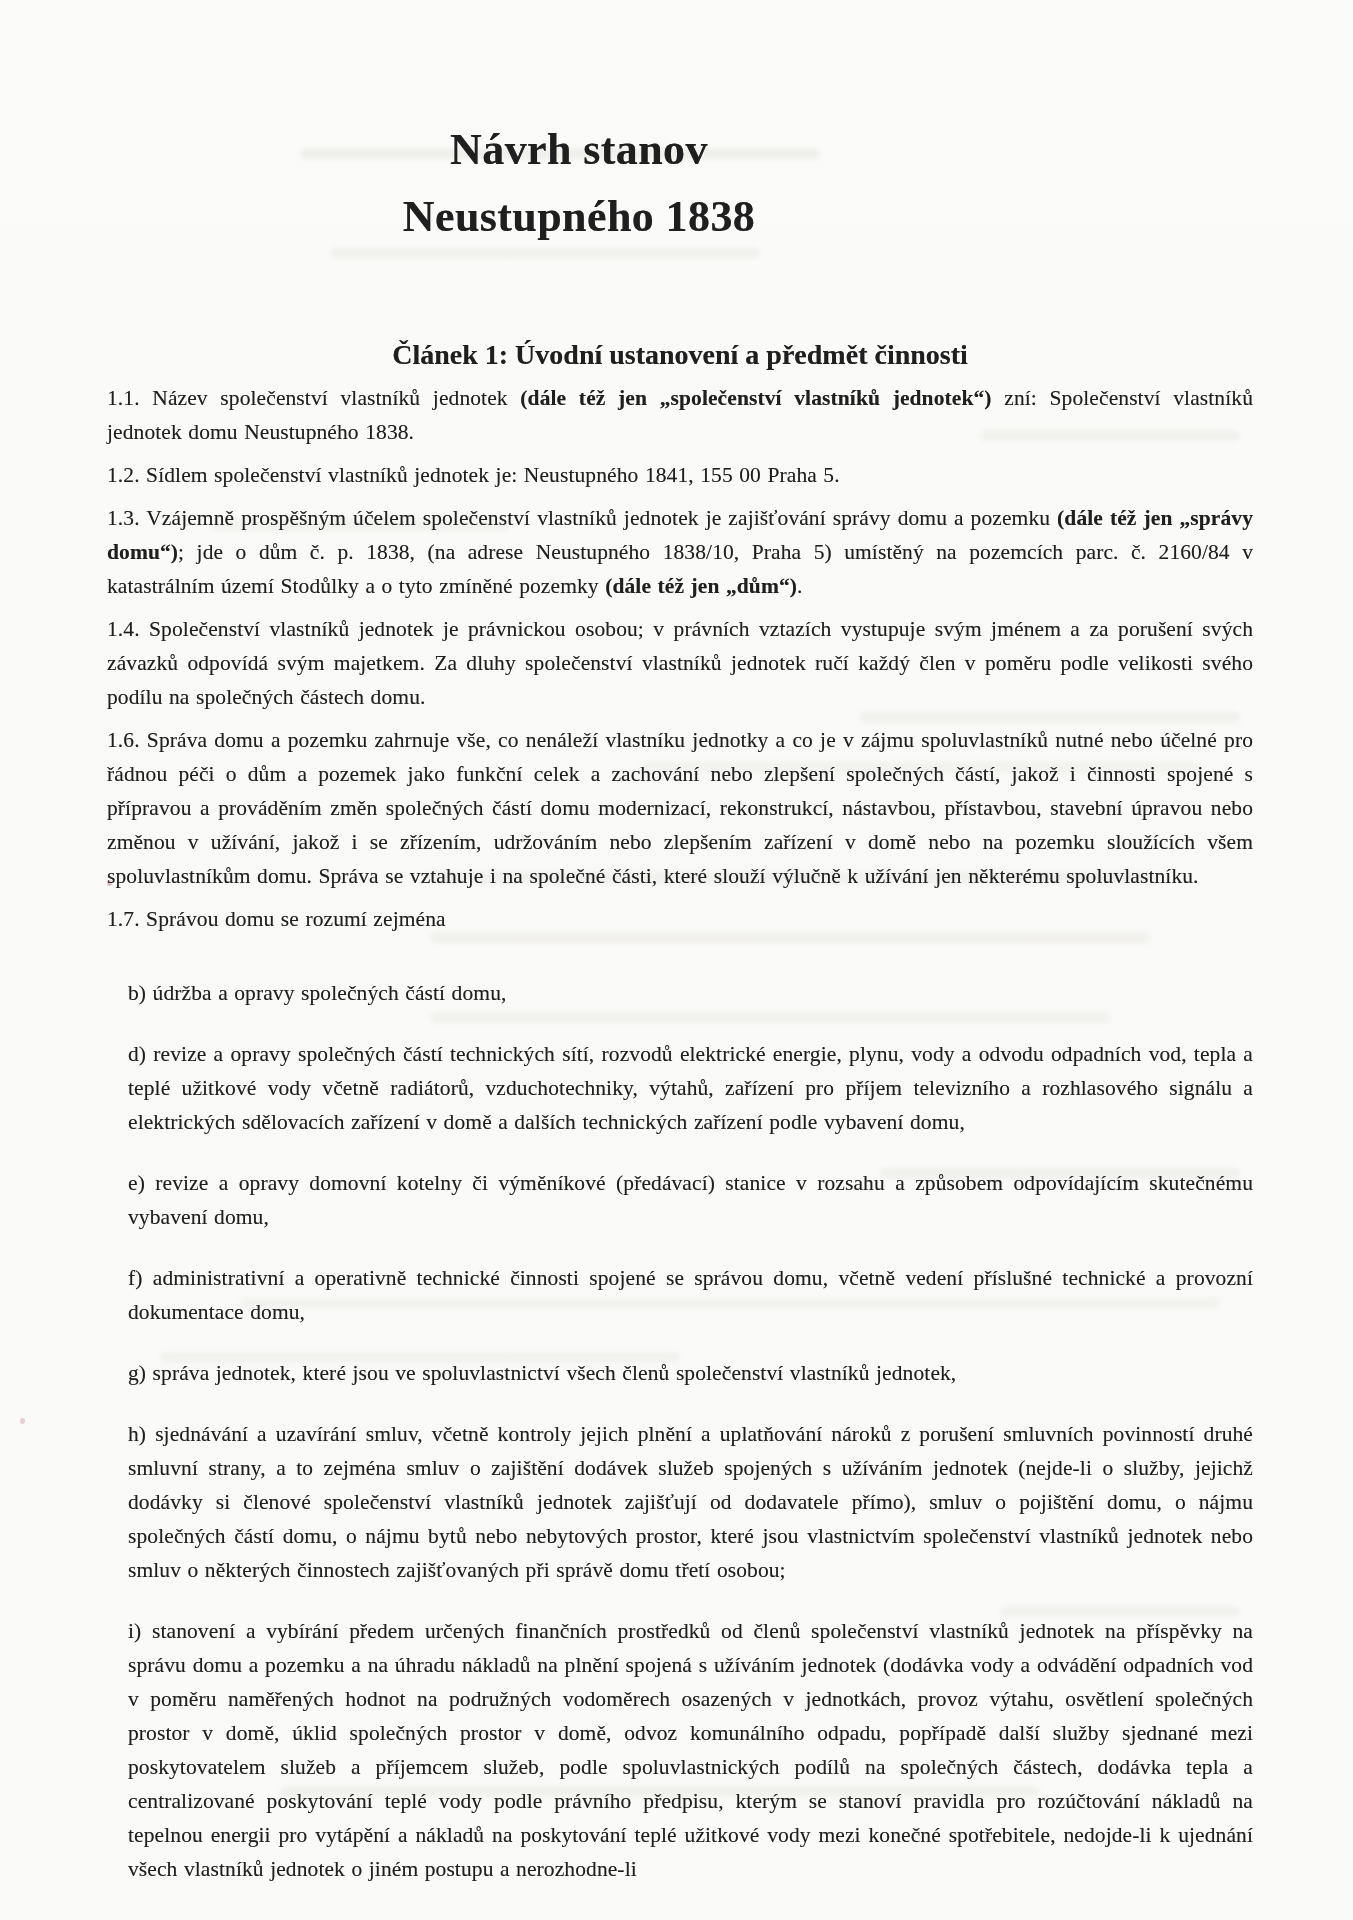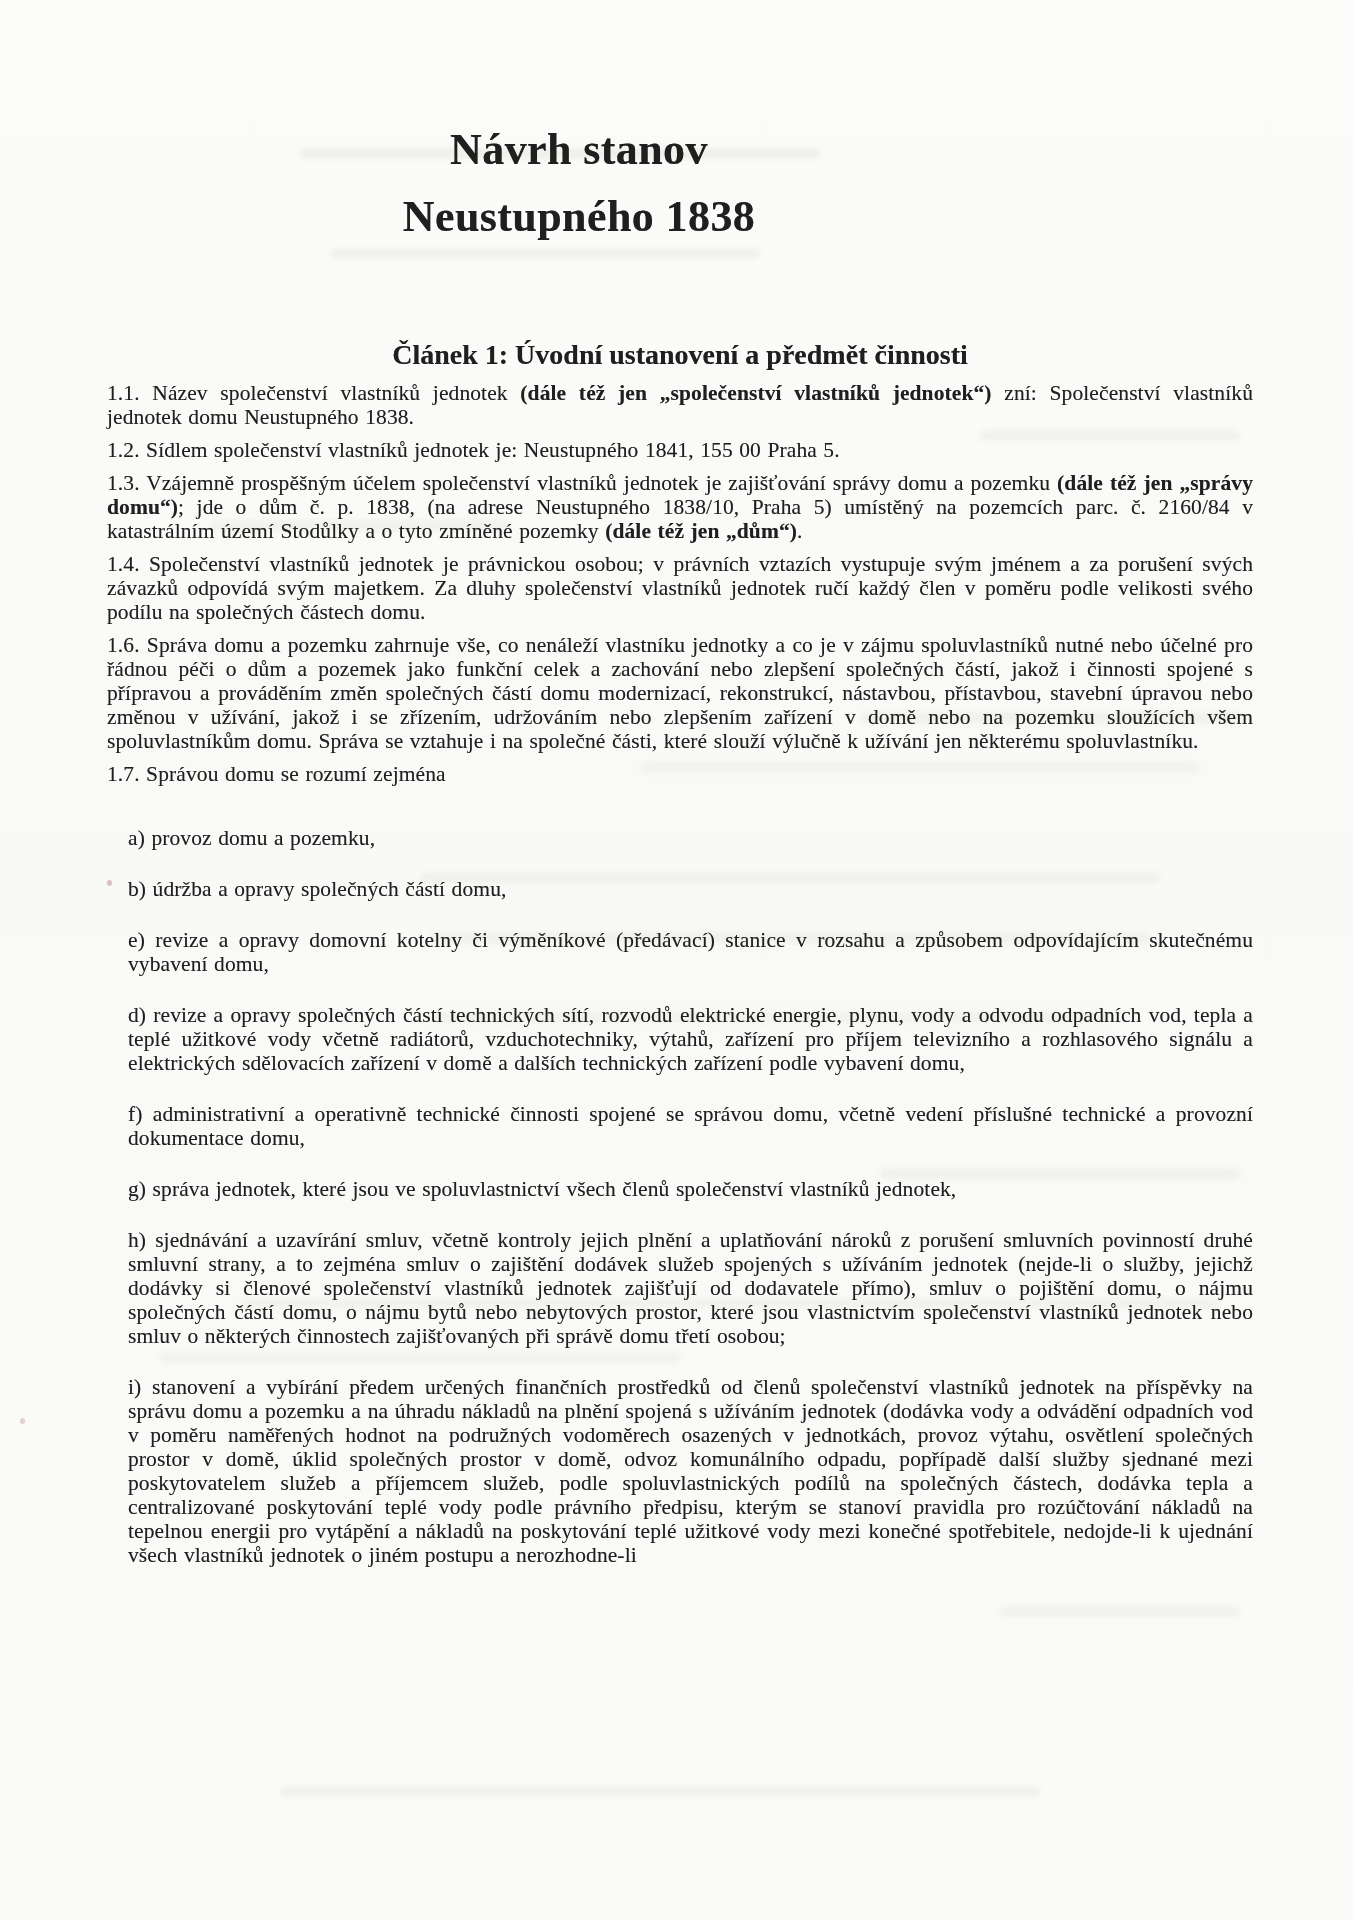--- a/index.html
+++ b/index.html
@@ -51,21 +51,21 @@
     letter-spacing: 0.4px;
     text-shadow: 0 0 .6px rgba(20,20,20,.55);
   }
   .article-heading {
     position: absolute; top: 339px; left: 107px; width: 1146px;
     text-align: center; font-weight: bold; font-size: 28px;
     text-shadow: 0 0 .5px rgba(20,20,20,.5);
   }
   .body-text {
     position: absolute; top: 381px; left: 107px; width: 1146px;
-    font-size: 21.5px; line-height: 24px;
+    font-size: 21.5px; line-height: 34px;
     text-align: justify;
     word-spacing: 1px; letter-spacing: 0.1px;
     text-shadow: 0 0 .5px rgba(25,25,25,.4);
   }
   .body-text p { margin: 0 0 9px 0; }
   .body-text p.intro { margin-bottom: 40px; }
   .body-text p.list { margin: 0 0 27px 21px; }
   .body-text b { font-weight: bold; }
 </style>
 </head>
@@ -99,23 +99,22 @@
 
   <div class="article-heading">Článek 1: Úvodní ustanovení a předmět činnosti</div>
 
   <div class="body-text" id="body-text">
       <p class="numbered"><span>1.1. Název společenství vlastníků jednotek </span><b>(dále též jen „společenství vlastníků jednotek“)</b><span> zní: Společenství vlastníků jednotek domu Neustupného 1838.</span></p>
       <p class="numbered"><span>1.2. Sídlem společenství vlastníků jednotek je: Neustupného 1841, 155 00 Praha 5.</span></p>
       <p class="numbered"><span>1.3. Vzájemně prospěšným účelem společenství vlastníků jednotek je zajišťování správy domu a pozemku </span><b>(dále též jen „správy domu“)</b><span>; jde o dům č. p. 1838, (na adrese Neustupného 1838/10, Praha 5) umístěný na pozemcích parc. č. 2160/84 v katastrálním území Stodůlky a o tyto zmíněné pozemky </span><b>(dále též jen „dům“)</b><span>.</span></p>
       <p class="numbered"><span>1.4. Společenství vlastníků jednotek je právnickou osobou; v právních vztazích vystupuje svým jménem a za porušení svých závazků odpovídá svým majetkem. Za dluhy společenství vlastníků jednotek ručí každý člen v poměru podle velikosti svého podílu na společných částech domu.</span></p>
       <p class="numbered"><span>1.6. Správa domu a pozemku zahrnuje vše, co nenáleží vlastníku jednotky a co je v zájmu spoluvlastníků nutné nebo účelné pro řádnou péči o dům a pozemek jako funkční celek a zachování nebo zlepšení společných částí, jakož i činnosti spojené s přípravou a prováděním změn společných částí domu modernizací, rekonstrukcí, nástavbou, přístavbou, stavební úpravou nebo změnou v užívání, jakož i se zřízením, udržováním nebo zlepšením zařízení v domě nebo na pozemku sloužících všem spoluvlastníkům domu. Správa se vztahuje i na společné části, které slouží výlučně k užívání jen některému spoluvlastníku.</span></p>
       <p class="intro"><span>1.7. Správou domu se rozumí zejména</span></p>
-      <p class="list"><span>a) provoz domu a pozemku,</span></p>
       <p class="list"><span>b) údržba a opravy společných částí domu,</span></p>
+      <p class="list"><span>d) revize a opravy společných částí technických sítí, rozvodů elektrické energie, plynu, vody a odvodu odpadních vod, tepla a teplé užitkové vody včetně radiátorů, vzduchotechniky, výtahů, zařízení pro příjem televizního a rozhlasového signálu a elektrických sdělovacích zařízení v domě a dalších technických zařízení podle vybavení domu,</span></p>
       <p class="list"><span>e) revize a opravy domovní kotelny či výměníkové (předávací) stanice v rozsahu a způsobem odpovídajícím skutečnému vybavení domu,</span></p>
-      <p class="list"><span>d) revize a opravy společných částí technických sítí, rozvodů elektrické energie, plynu, vody a odvodu odpadních vod, tepla a teplé užitkové vody včetně radiátorů, vzduchotechniky, výtahů, zařízení pro příjem televizního a rozhlasového signálu a elektrických sdělovacích zařízení v domě a dalších technických zařízení podle vybavení domu,</span></p>
       <p class="list"><span>f) administrativní a operativně technické činnosti spojené se správou domu, včetně vedení příslušné technické a provozní dokumentace domu,</span></p>
       <p class="list"><span>g) správa jednotek, které jsou ve spoluvlastnictví všech členů společenství vlastníků jednotek,</span></p>
       <p class="list"><span>h) sjednávání a uzavírání smluv, včetně kontroly jejich plnění a uplatňování nároků z porušení smluvních povinností druhé smluvní strany, a to zejména smluv o zajištění dodávek služeb spojených s užíváním jednotek (nejde-li o služby, jejichž dodávky si členové společenství vlastníků jednotek zajišťují od dodavatele přímo), smluv o pojištění domu, o nájmu společných částí domu, o nájmu bytů nebo nebytových prostor, které jsou vlastnictvím společenství vlastníků jednotek nebo smluv o některých činnostech zajišťovaných při správě domu třetí osobou;</span></p>
       <p class="list"><span>i) stanovení a vybírání předem určených finančních prostředků od členů společenství vlastníků jednotek na příspěvky na správu domu a pozemku a na úhradu nákladů na plnění spojená s užíváním jednotek (dodávka vody a odvádění odpadních vod v poměru naměřených hodnot na podružných vodoměrech osazených v jednotkách, provoz výtahu, osvětlení společných prostor v domě, úklid společných prostor v domě, odvoz komunálního odpadu, popřípadě další služby sjednané mezi poskytovatelem služeb a příjemcem služeb, podle spoluvlastnických podílů na společných částech, dodávka tepla a centralizované poskytování teplé vody podle právního předpisu, kterým se stanoví pravidla pro rozúčtování nákladů na tepelnou energii pro vytápění a nákladů na poskytování teplé užitkové vody mezi konečné spotřebitele, nedojde-li k ujednání všech vlastníků jednotek o jiném postupu a nerozhodne-li</span></p>
     </div>
 
 </div>
 
 </body></html>

